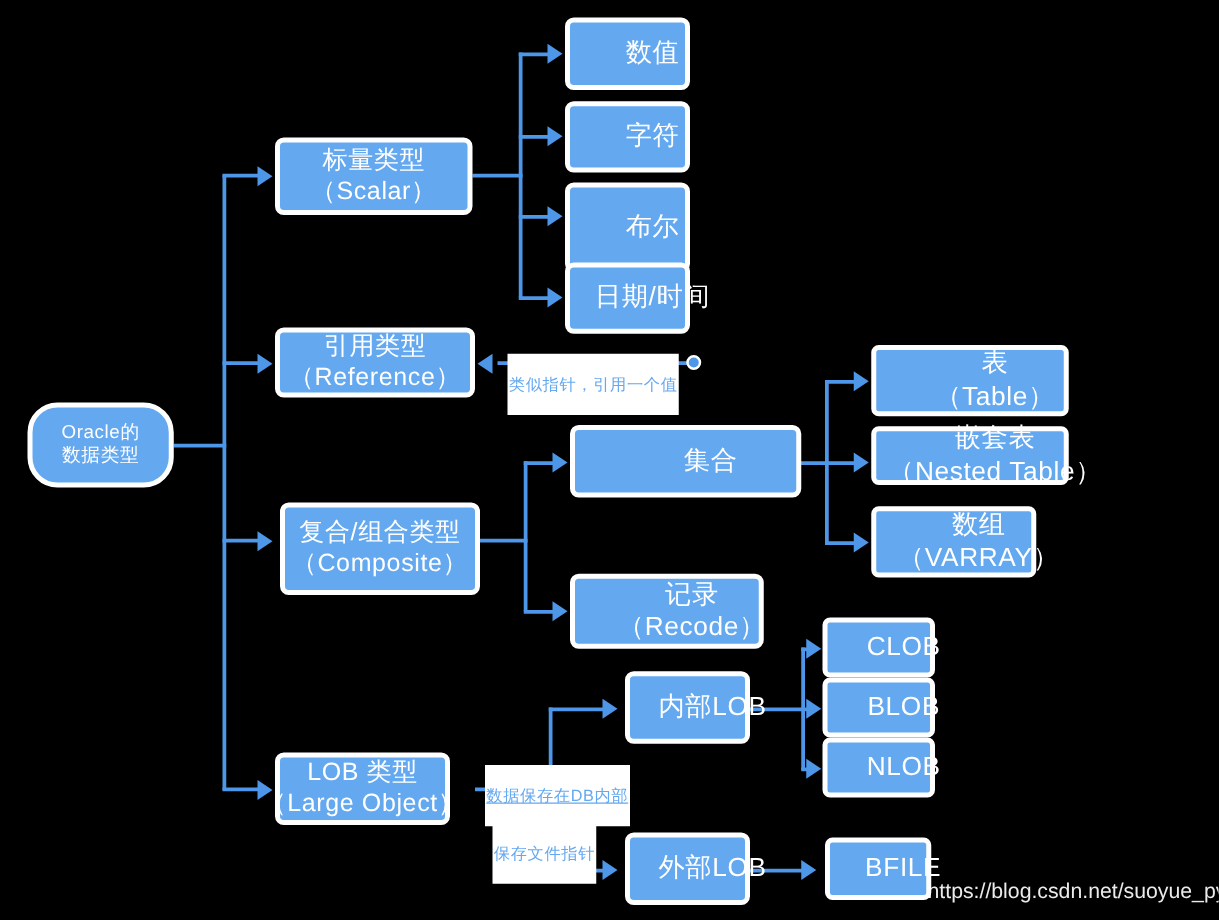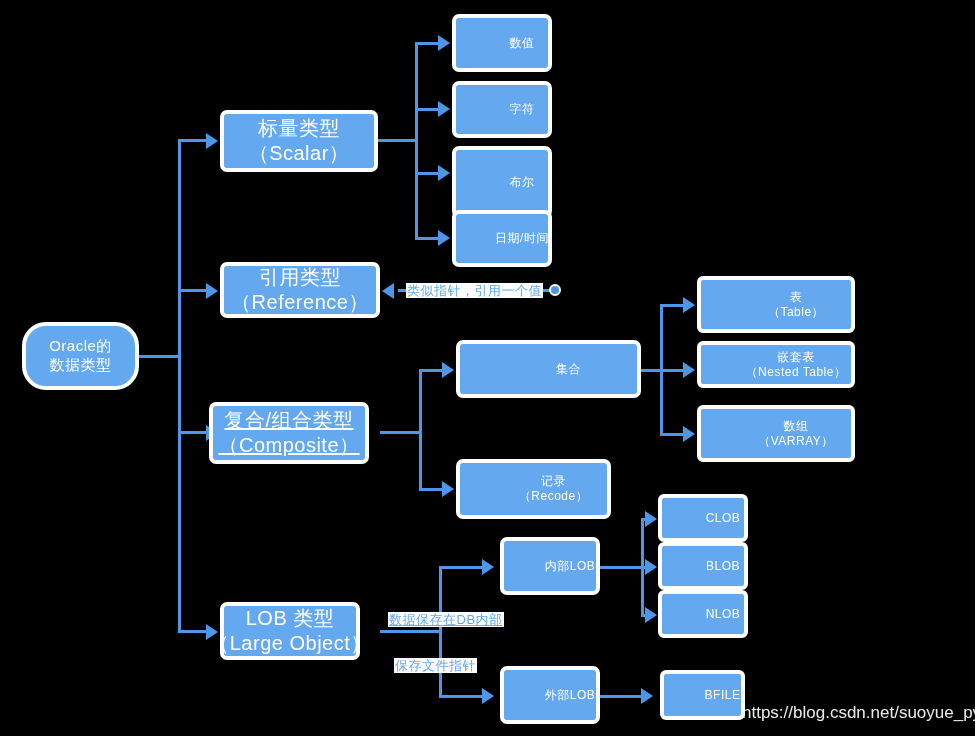--- a/index.html
+++ b/index.html
@@ -35,21 +35,21 @@
   }
   .node .l1, .node .l2 {
     display: block;
     white-space: nowrap;
   }
   .node.root {
     font-size: 15px;
     border-radius: 9px;
   }
   .node.tight { border-width: 4px; border-radius: 6px; }
-  .node.small { font-size: 12px; padding-left: 40px; }
+  .node.small { font-size: 21px; padding-left: 40px; }
 
   
   .ln {
     position: absolute;
     background: #4d96e8;
     z-index: 2;
   }
   .ln.h { height: 3px; }
   .ln.v { width: 3px; }
 
@@ -76,21 +76,21 @@
   }
 
   
   .edge-label {
     position: absolute;
     color: #64a8f0;
     background: #ffffff;
     font-size: 13px;
     letter-spacing: 0.5px;
     white-space: nowrap;
-    padding: 0 1px;
+    padding: 17px 1px;
     line-height: 15px;
     z-index: 6;
   }
 
   .watermark {
     position: absolute;
     color: #ffffff;
     font-size: 17px;
     white-space: nowrap;
     z-index: 8;
@@ -118,21 +118,21 @@
   <div class="ln h" style="left:178px; top:139px; width:30px;"></div>
   <div class="arrow" style="left:206px; top:133px;"></div>
 
   <div class="node" style="left:220px; top:262px; width:160px; height:56px;">
     <span class="l1">引用类型</span>
     <span class="l2">（Reference）</span>
   </div>
   <div class="ln h" style="left:178px; top:289px; width:30px;"></div>
   <div class="arrow" style="left:206px; top:283px;"></div>
 
-  <div class="node" style="left:209px; top:402px; width:160px; height:62px;text-decoration:underline;">
+  <div class="node" style="left:224px; top:402px; width:160px; height:74px;">
     <span class="l1">复合/组合类型</span>
     <span class="l2">（Composite）</span>
   </div>
   <div class="ln h" style="left:178px; top:431px; width:30px;"></div>
   <div class="arrow" style="left:206px; top:425px;"></div>
 
   <div class="node" style="left:220px; top:602px; width:140px; height:58px;">
     <span class="l1">LOB 类型</span>
     <span class="l2">（Large Object）</span>
   </div>
@@ -197,21 +197,21 @@
   <div class="ln h" style="left:660px; top:304px; width:28px;"></div>
   <div class="arrow" style="left:683px; top:297px;"></div>
 
   <div class="node small tight" style="left:697px; top:341px; width:158px; height:47px;">
     <span class="l1">嵌套表</span>
     <span class="l2">（Nested Table）</span>
   </div>
   <div class="ln h" style="left:660px; top:369px; width:28px;"></div>
   <div class="arrow" style="left:683px; top:362px;"></div>
 
-  <div class="node small tight" style="left:697px; top:405px; width:158px; height:57px;">
+  <div class="node small tight" style="left:697px; top:405px; width:132px; height:57px;">
     <span class="l1">数组</span>
     <span class="l2">（VARRAY）</span>
   </div>
   <div class="ln h" style="left:660px; top:433px; width:28px;"></div>
   <div class="arrow" style="left:683px; top:426px;"></div>
 
   <div class="ln h" style="left:380px; top:630px; width:62px;"></div>
   <div class="ln v" style="left:439px; top:566px; width:3px; height:130px;"></div>
 
   <div class="node small" style="left:500px; top:537px; width:100px; height:58px;">

